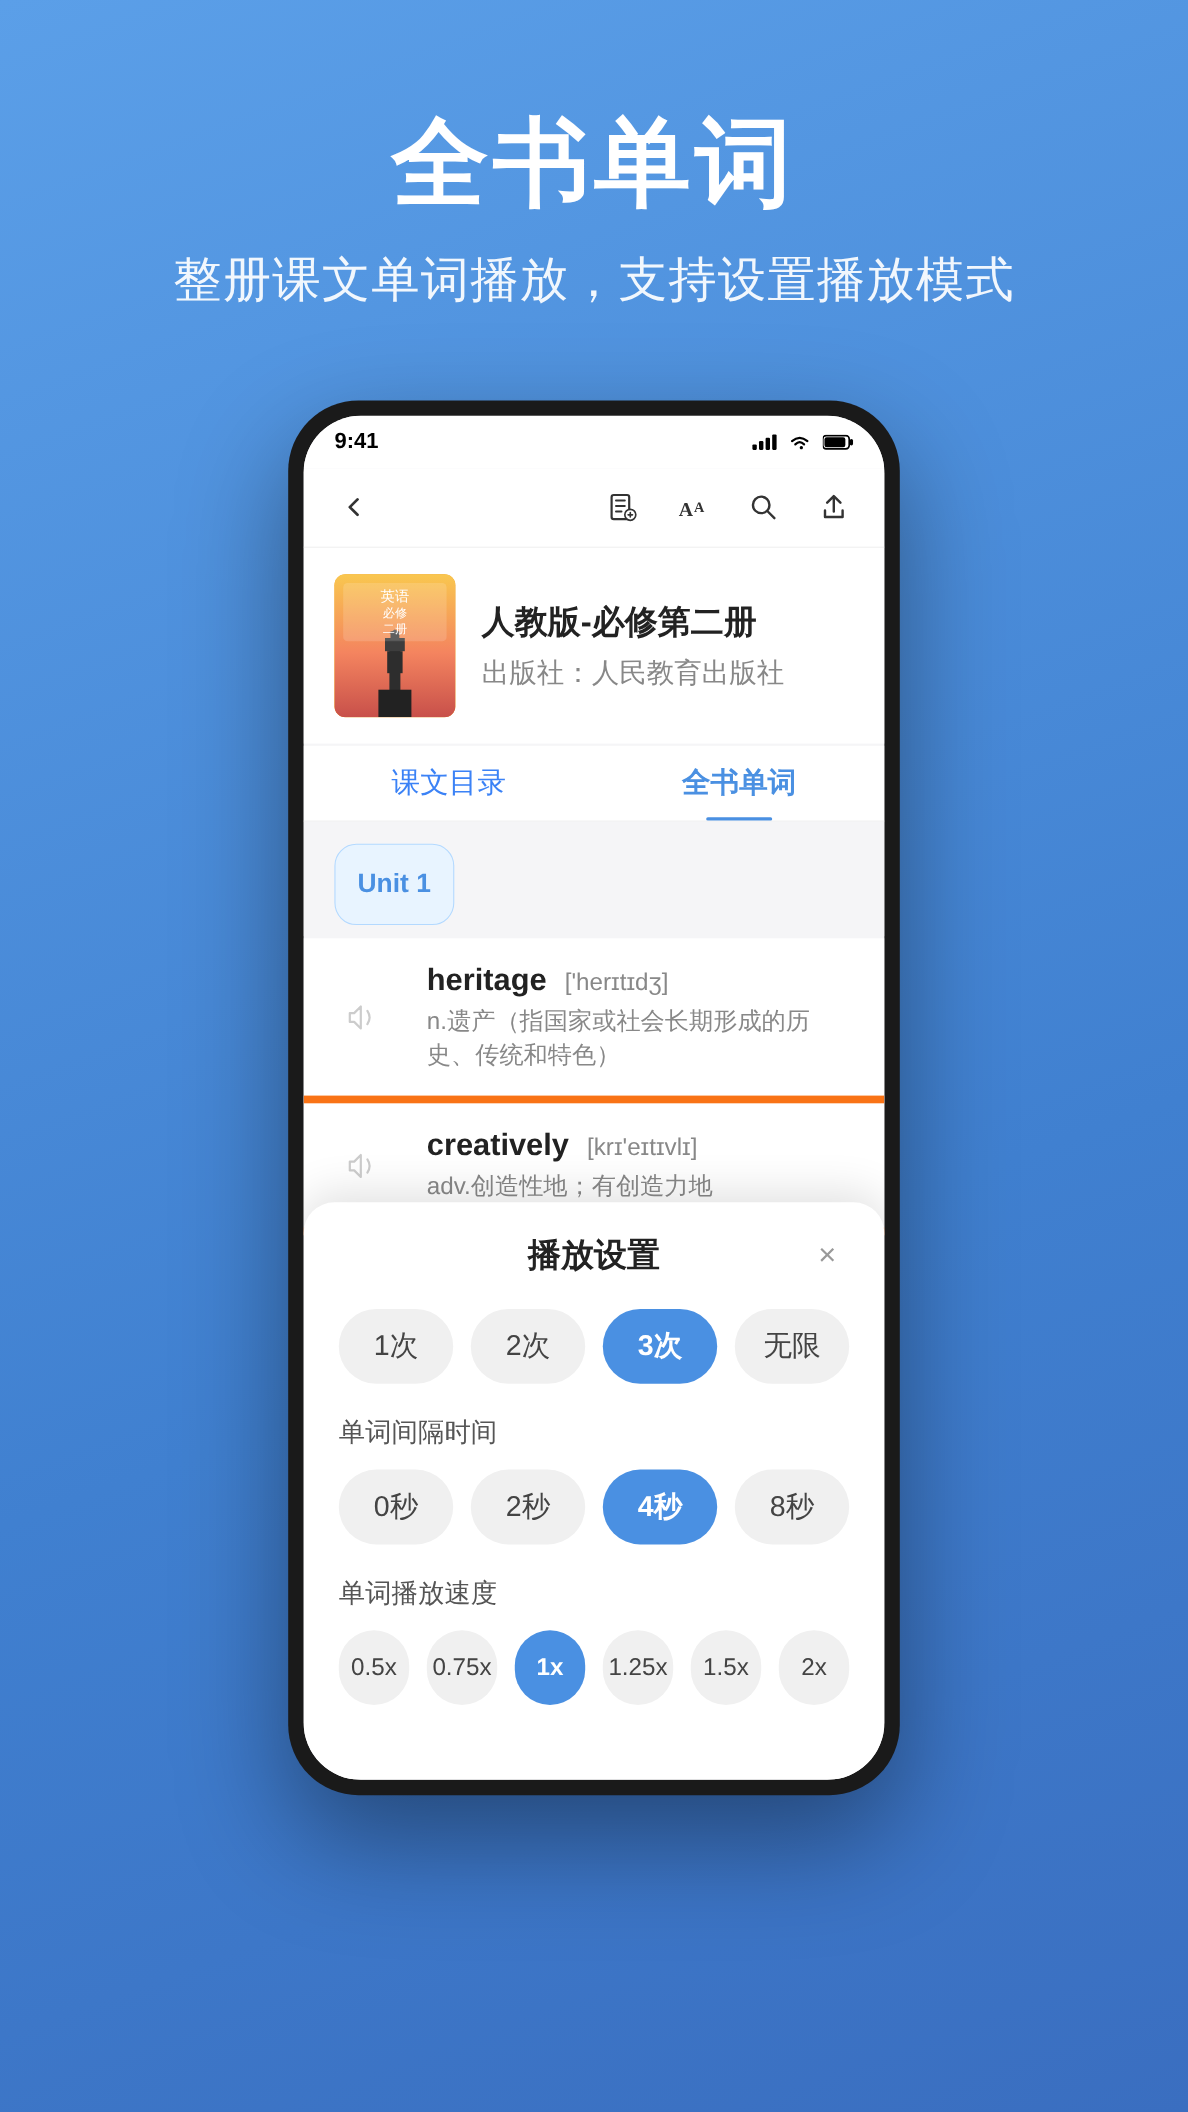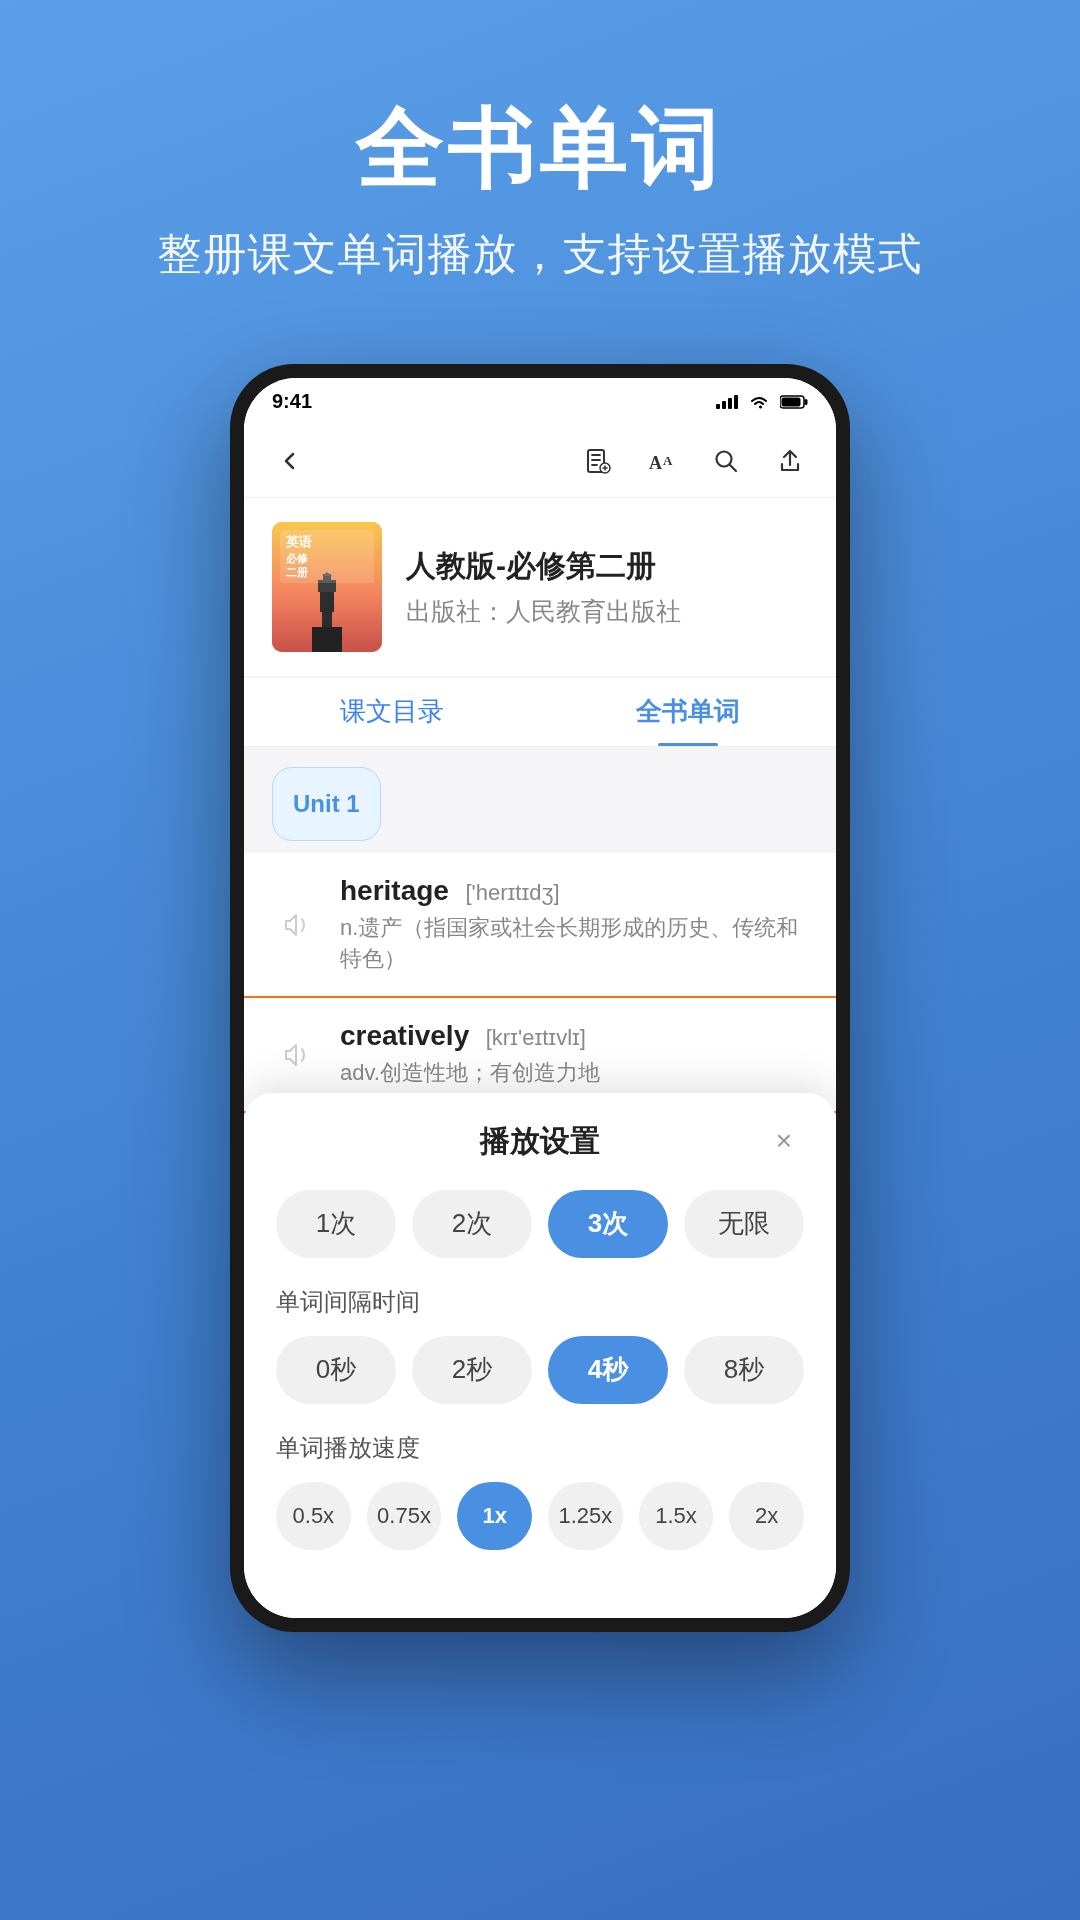--- a/index.html
+++ b/index.html
@@ -44,21 +44,21 @@
     
     .phone-wrapper {
       position: relative;
       z-index: 2;
       display: flex;
       justify-content: center;
       align-items: flex-start;
       padding-top: 20px;
     }
     .phone-shell {
-      width: 620px;
+      width: 556px;
       background: #1a1a1a;
       border-radius: 64px;
       padding: 14px;
       box-shadow: 0 40px 100px rgba(0,0,0,0.4);
       position: relative;
     }
     .phone-screen {
       background: #f5f5f7;
       border-radius: 52px;
       overflow: hidden;
@@ -164,23 +164,23 @@
       top: 8px;
       left: 8px;
       right: 8px;
       background: rgba(255,255,255,0.15);
       border-radius: 4px;
       padding: 4px 6px;
     }
     .book-label {
       color: #fff;
       font-size: 13px;
-      font-weight: 700;
+      font-weight: 400;
       line-height: 1.3;
-      text-align: left;
+      text-align: center;
     }
     .book-details {
       flex: 1;
     }
     .book-name {
       font-size: 30px;
       font-weight: 700;
       color: #222;
       line-height: 1.3;
     }
@@ -242,22 +242,22 @@
 
     
     .word-list {
       background: #fff;
       margin-top: 2px;
     }
     .word-item {
       display: flex;
       align-items: center;
       padding: 22px 28px;
-      border-bottom: 2px solid #f97316;
-      gap: 20px;
+      border-bottom: 7px solid #f97316;
+      gap: 36px;
     }
     .speaker-icon {
       width: 48px;
       height: 48px;
       display: flex;
       align-items: center;
       justify-content: center;
       flex-shrink: 0;
       color: #bbb;
     }

